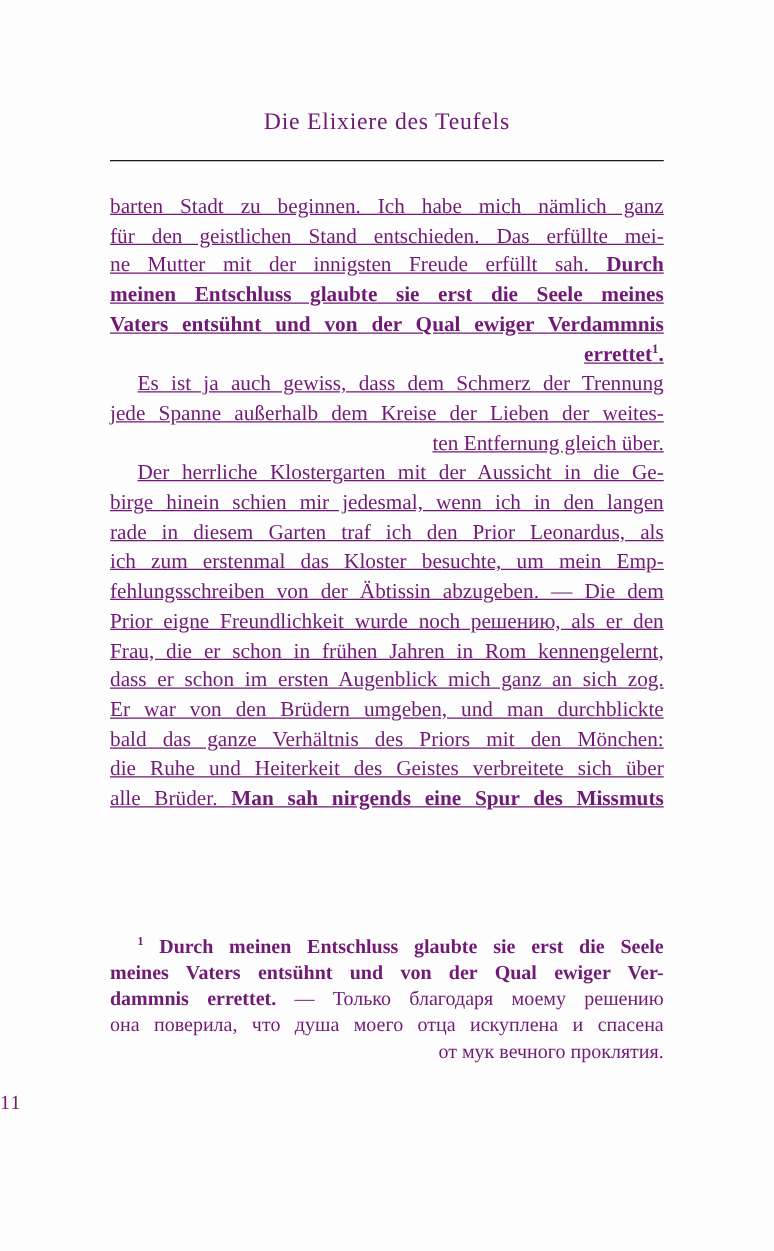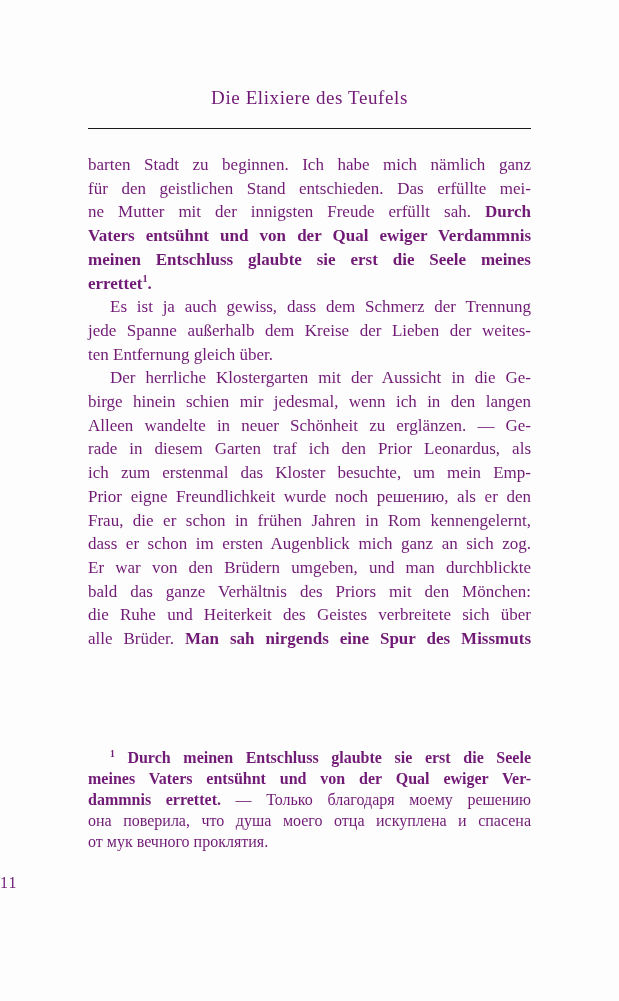--- a/index.html
+++ b/index.html
@@ -29,30 +29,31 @@
     width: 443px;
     border-top: 1.5px solid #1a1a1a;
   }
   .body-text {
     position: absolute;
     top: 153px;
     left: 88px;
     width: 443px;
     font-size: 17px;
     line-height: 23.7px;
+    text-decoration: underline;
   }
   .footnote {
     position: absolute;
     top: 747px;
     left: 88px;
     width: 443px;
     font-size: 16px;
     line-height: 21px;
   }
-  .line { text-align: left; }
+  .line { text-align: right; }
   .line.just { text-align: justify; text-align-last: justify; }
   .line.indent { text-indent: 22px; }
   .b { font-weight: bold; }
   sup { font-size: 0.6em; line-height: 0; vertical-align: super; }
   .page-number {
     position: absolute;
     top: 874px;
     left: 0;
     width: 100%;
     text-align: left;
@@ -64,35 +65,35 @@
 <body>
 
 <div class="page">
   <div class="header-title">Die Elixiere des Teufels</div>
   <div class="header-rule"></div>
   <div class="body-text" id="body-text">
       <div class="para">
         <div class="line just"><span>barten Stadt zu beginnen. Ich habe mich nämlich ganz</span></div>
         <div class="line just"><span>für den geistlichen Stand entschieden. Das erfüllte mei-</span></div>
         <div class="line just"><span>ne Mutter mit der innigsten Freude erfüllt sah. </span><span class="b">Durch</span></div>
+        <div class="line just"><span class="b">meinen Entschluss glaubte sie erst die Seele meines</span></div>
         <div class="line just"><span class="b">Vaters entsühnt und von der Qual ewiger Verdammnis</span></div>
-        <div class="line just"><span class="b">meinen Entschluss glaubte sie erst die Seele meines</span></div>
         <div class="line"><span class="b">errettet</span><sup class="b">1</sup><span class="b">.</span></div>
       </div>
       <div class="para">
         <div class="line just indent"><span>Es ist ja auch gewiss, dass dem Schmerz der Trennung</span></div>
         <div class="line just"><span>jede Spanne außerhalb dem Kreise der Lieben der weites-</span></div>
         <div class="line"><span>ten Entfernung gleich über.</span></div>
       </div>
       <div class="para">
         <div class="line just indent"><span>Der herrliche Klostergarten mit der Aussicht in die Ge-</span></div>
         <div class="line just"><span>birge hinein schien mir jedesmal, wenn ich in den langen</span></div>
-        <div class="line just"><span>Alleen wandelte in neuer Schönheit zu erglänzen. — Ge-</span></div>
         <div class="line just"><span>rade in diesem Garten traf ich den Prior Leonardus, als</span></div>
         <div class="line just"><span>ich zum erstenmal das Kloster besuchte, um mein Emp-</span></div>
+        <div class="line just"><span>fehlungsschreiben von der Äbtissin abzugeben. — Die dem</span></div>
         <div class="line just"><span>Prior eigne Freundlichkeit wurde noch решению, als er den</span></div>
         <div class="line just"><span>Frau, die er schon in frühen Jahren in Rom kennengelernt,</span></div>
         <div class="line just"><span>dass er schon im ersten Augenblick mich ganz an sich zog.</span></div>
         <div class="line just"><span>Er war von den Brüdern umgeben, und man durchblickte</span></div>
         <div class="line just"><span>bald das ganze Verhältnis des Priors mit den Mönchen:</span></div>
         <div class="line just"><span>die Ruhe und Heiterkeit des Geistes verbreitete sich über</span></div>
         <div class="line just"><span>alle Brüder. </span><span class="b">Man sah nirgends eine Spur des Missmuts</span></div>
       </div>
     </div>
   <div class="footnote" id="footnote">

